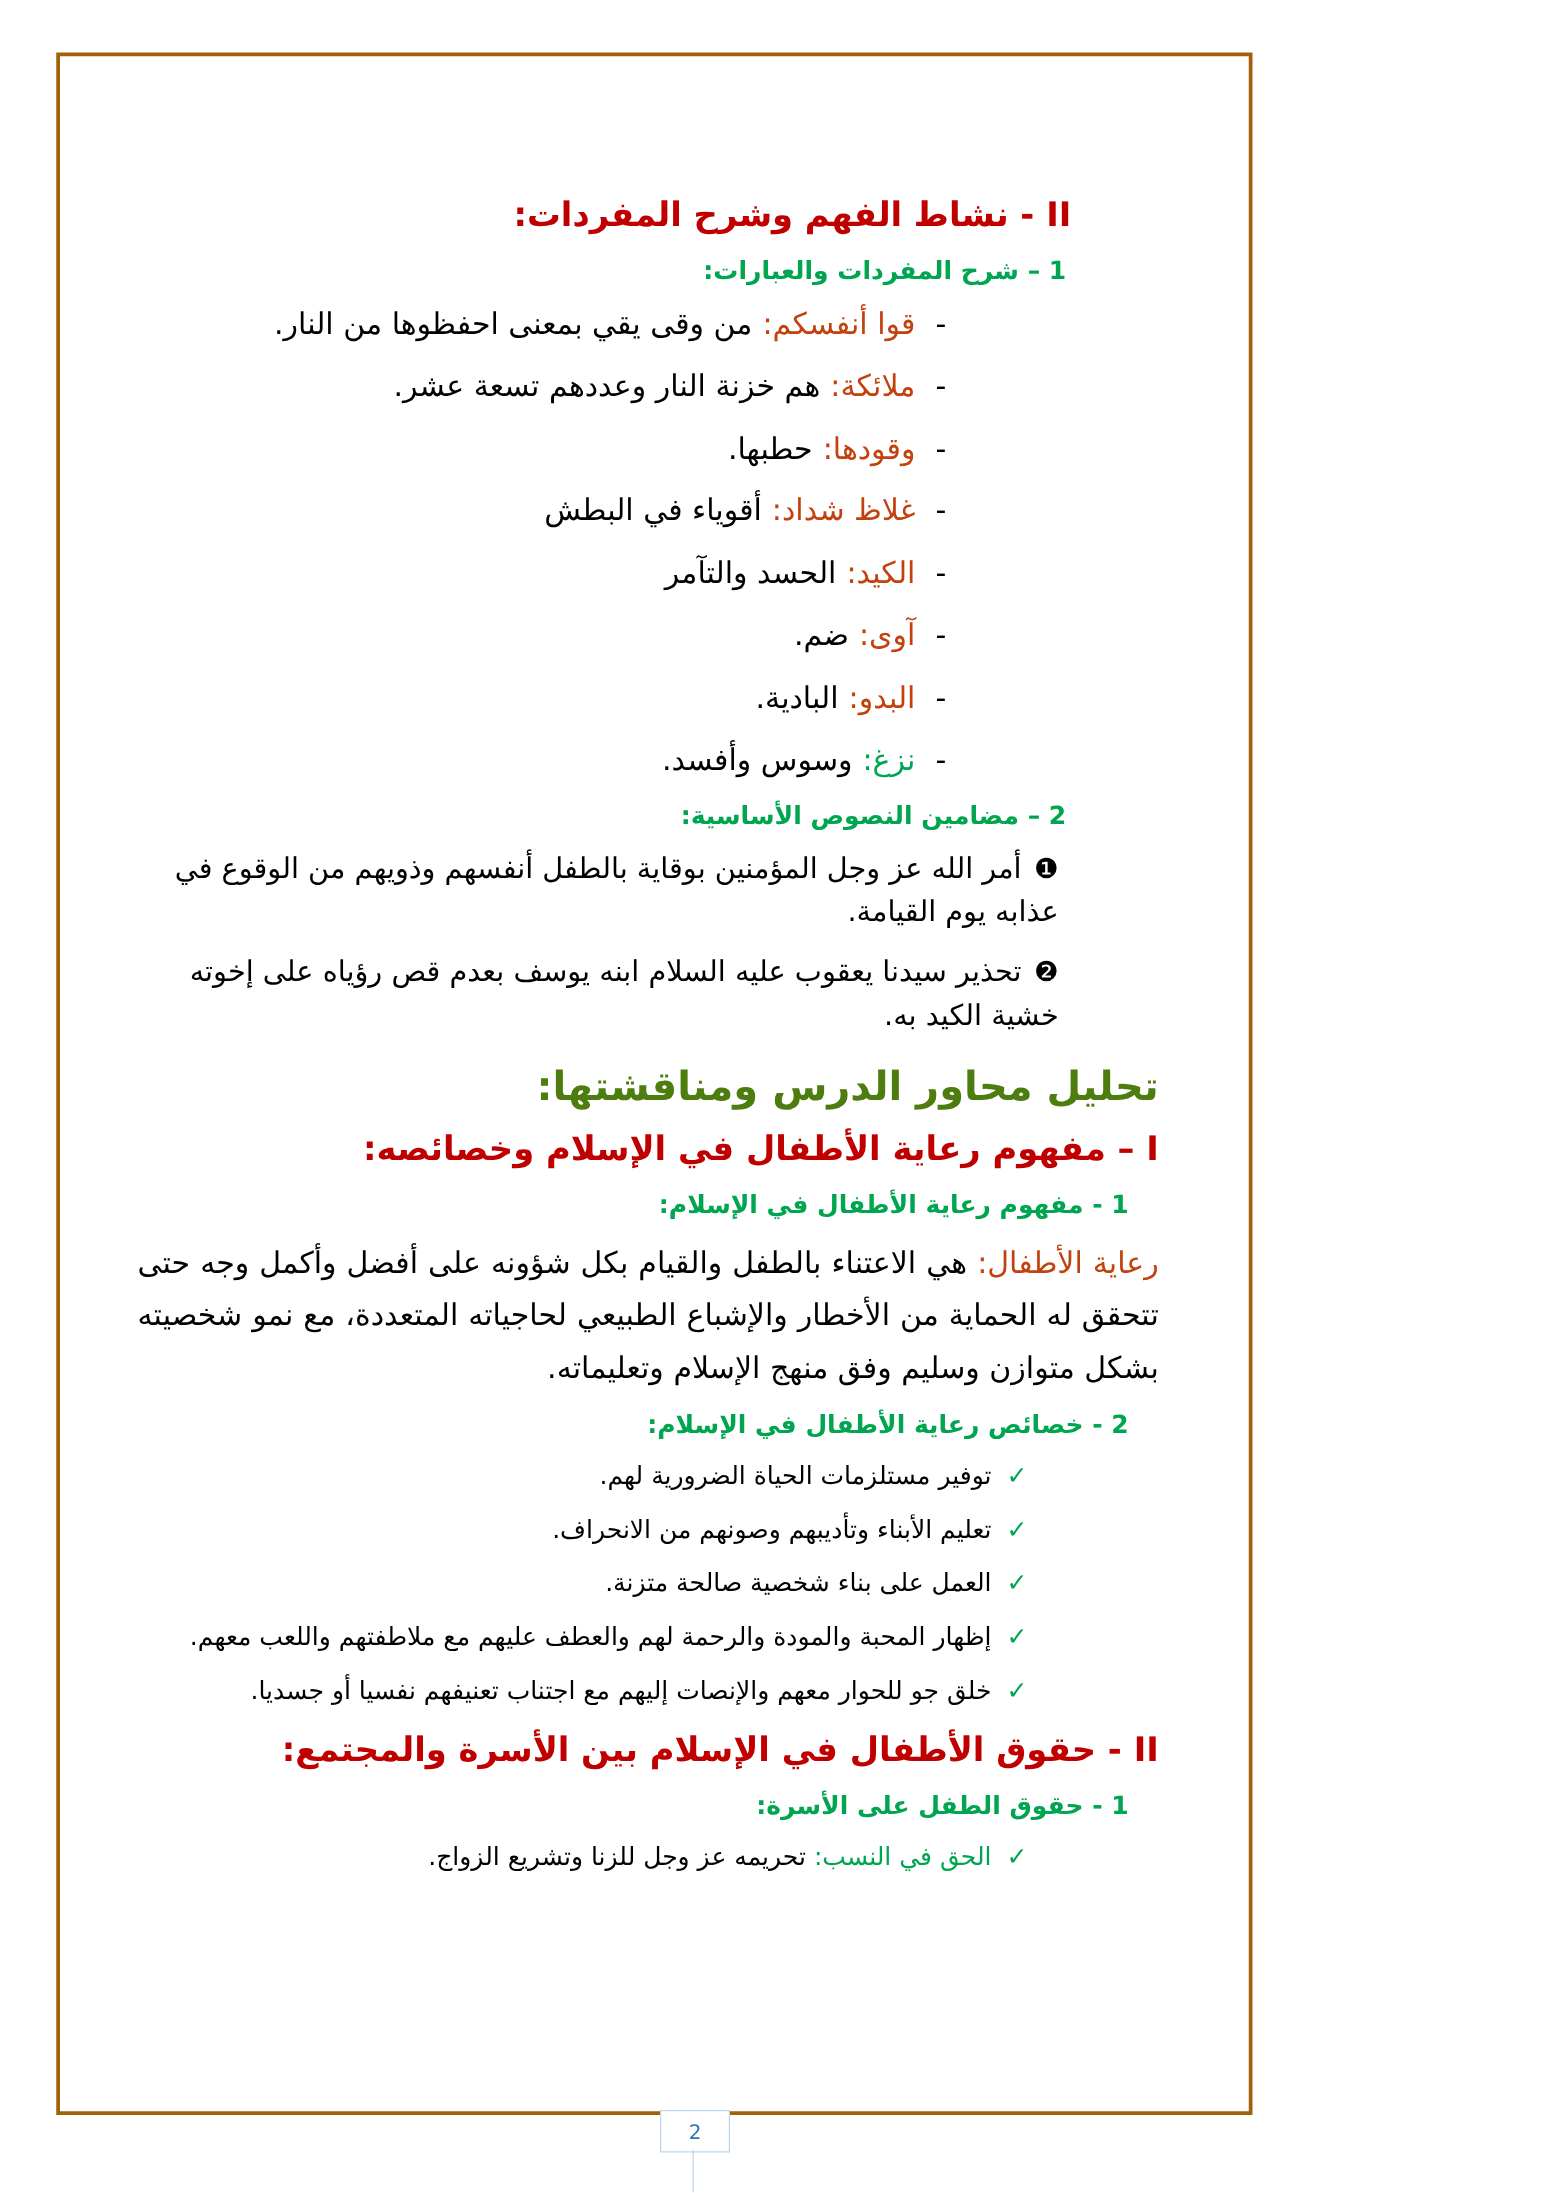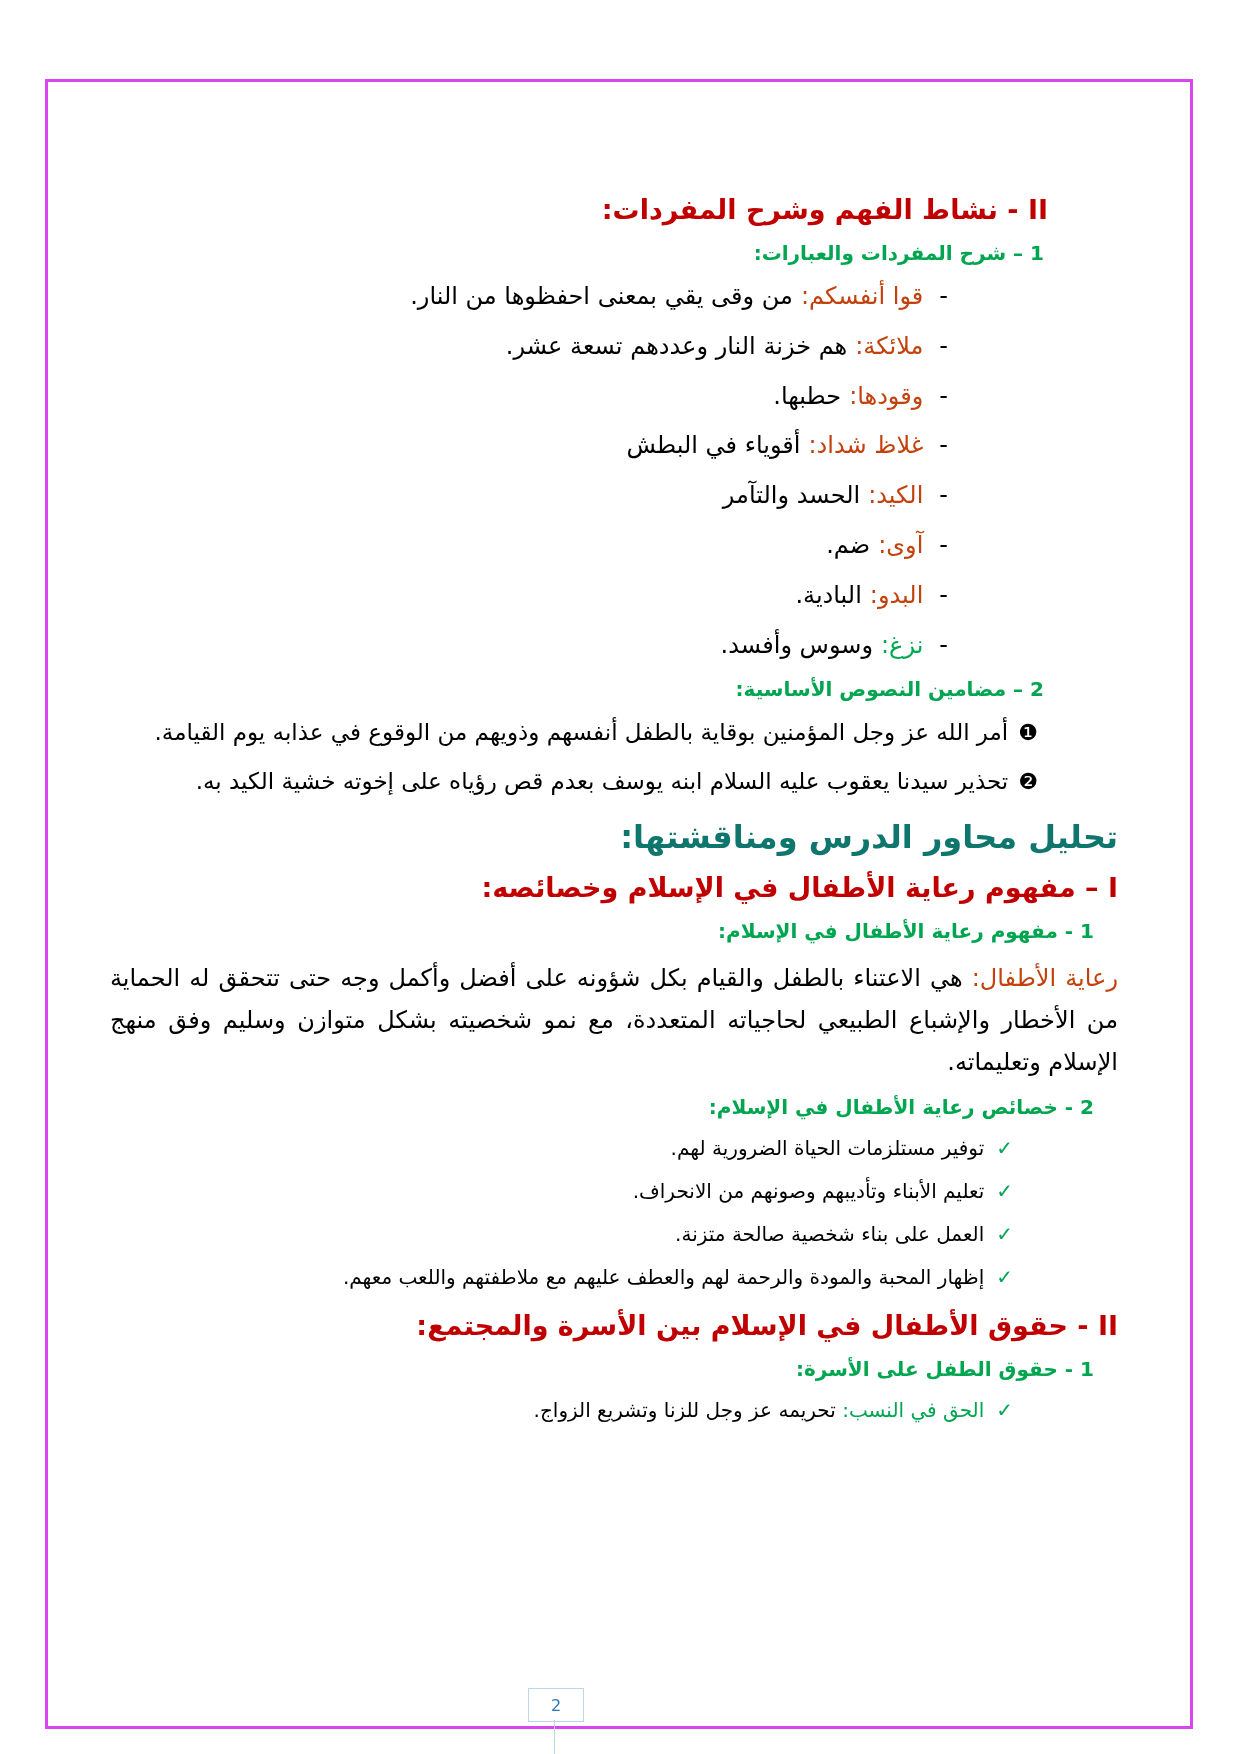--- a/index.html
+++ b/index.html
@@ -10,26 +10,25 @@
   body {
     width: 1240px;
     height: 1754px;
     position: relative;
     font-family: "DejaVu Sans", sans-serif;
   }
   .frame {
     position: absolute;
     left: 45px;
     top: 42px;
-    width: 1148px;
+    width: 957px;
     height: 1650px;
-    border: 3px solid #d946ef;
+    border: 3px solid #a16207;
     box-sizing: border-box;
     background: #ffffff;
-    margin-top: 37px;
   }
   .content {
     direction: rtl;
     text-align: right;
     padding: 112px 72px 0 62px;
     color: #000000;
   }
   .h-red {
     color: #C00000;
     font-weight: bold;
@@ -39,21 +38,21 @@
   .h-red.indent1 { padding-right: 70px; }
   .h-green {
     color: #00A550;
     font-weight: bold;
     font-size: 20px;
     margin: 0 0 14px 0;
   }
   .h-green.indent1 { padding-right: 74px; }
   .h-green.indent2 { padding-right: 24px; }
   .title-blue {
-    color: #0f766e;
+    color: #4d7c0f;
     font-weight: bold;
     font-size: 32px;
     margin: 20px 0 16px 0;
   }
   .vocab-row {
     font-size: 24px;
     padding-right: 170px;
     margin: 0 0 15px 0;
     line-height: 1.45;
   }
@@ -180,20 +179,23 @@
     </div>
     <div class="check-row">
       <span class="check-mark">✓</span><span>تعليم الأبناء وتأديبهم وصونهم من الانحراف.</span>
     </div>
     <div class="check-row">
       <span class="check-mark">✓</span><span>العمل على بناء شخصية صالحة متزنة.</span>
     </div>
     <div class="check-row">
       <span class="check-mark">✓</span><span>إظهار المحبة والمودة والرحمة لهم والعطف عليهم مع ملاطفتهم واللعب معهم.</span>
     </div>
+    <div class="check-row">
+      <span class="check-mark">✓</span><span>خلق جو للحوار معهم والإنصات إليهم مع اجتناب تعنيفهم نفسيا أو جسديا.</span>
+    </div>
 
     <div class="h-red" style="margin-top:18px;">II - حقوق الأطفال في الإسلام بين الأسرة والمجتمع:</div>
     <div class="h-green indent2">1 - حقوق الطفل على الأسرة:</div>
 
     <div class="check-row">
       <span class="check-mark">✓</span><span class="term green-term">الحق في النسب:</span> <span>تحريمه عز وجل للزنا وتشريع الزواج.</span>
     </div>
 
   </div>
 </div>

